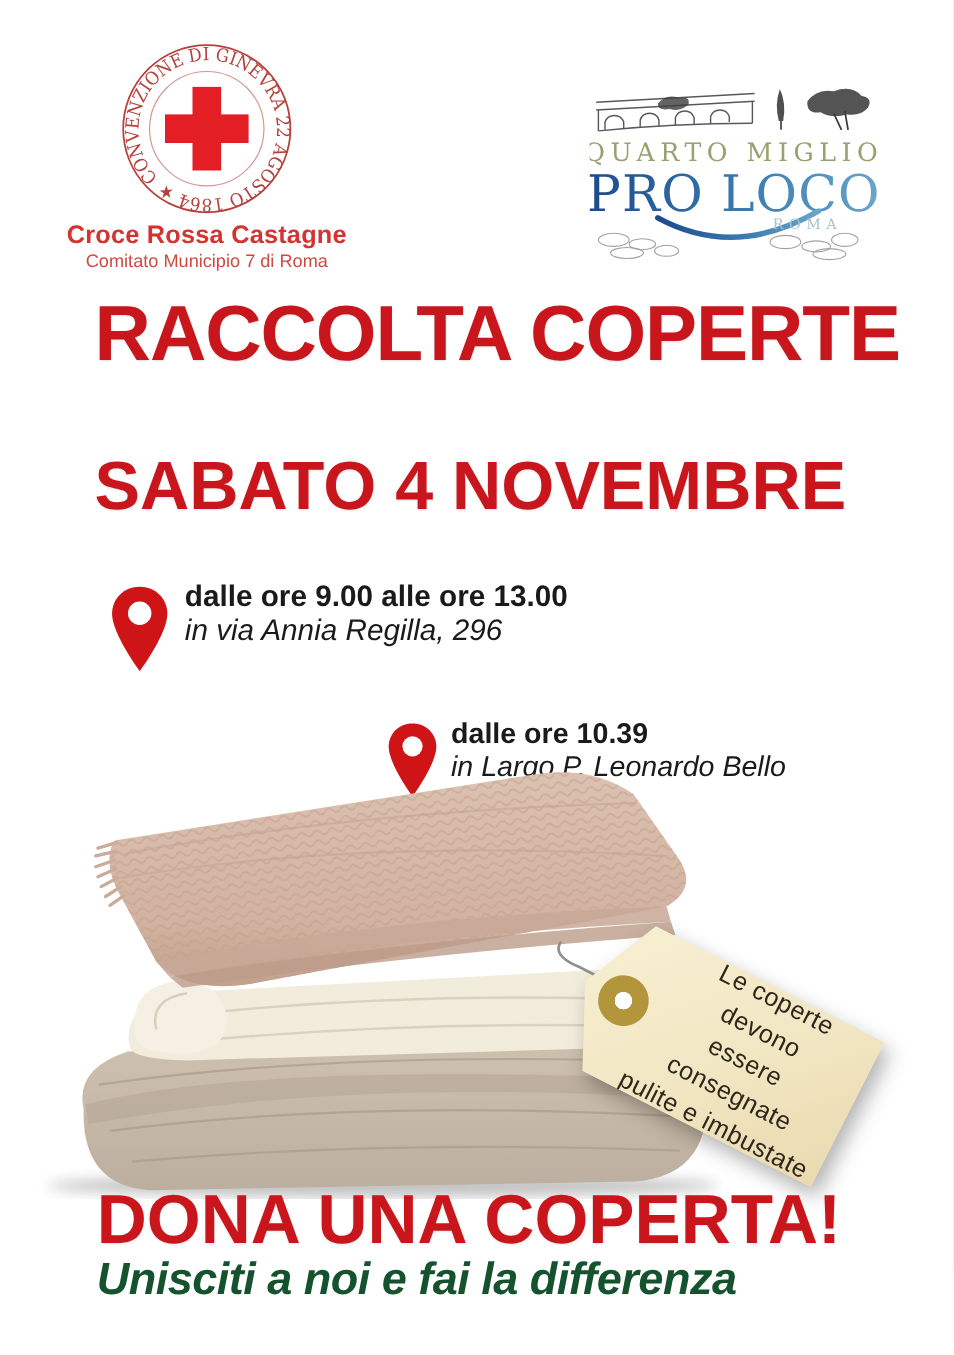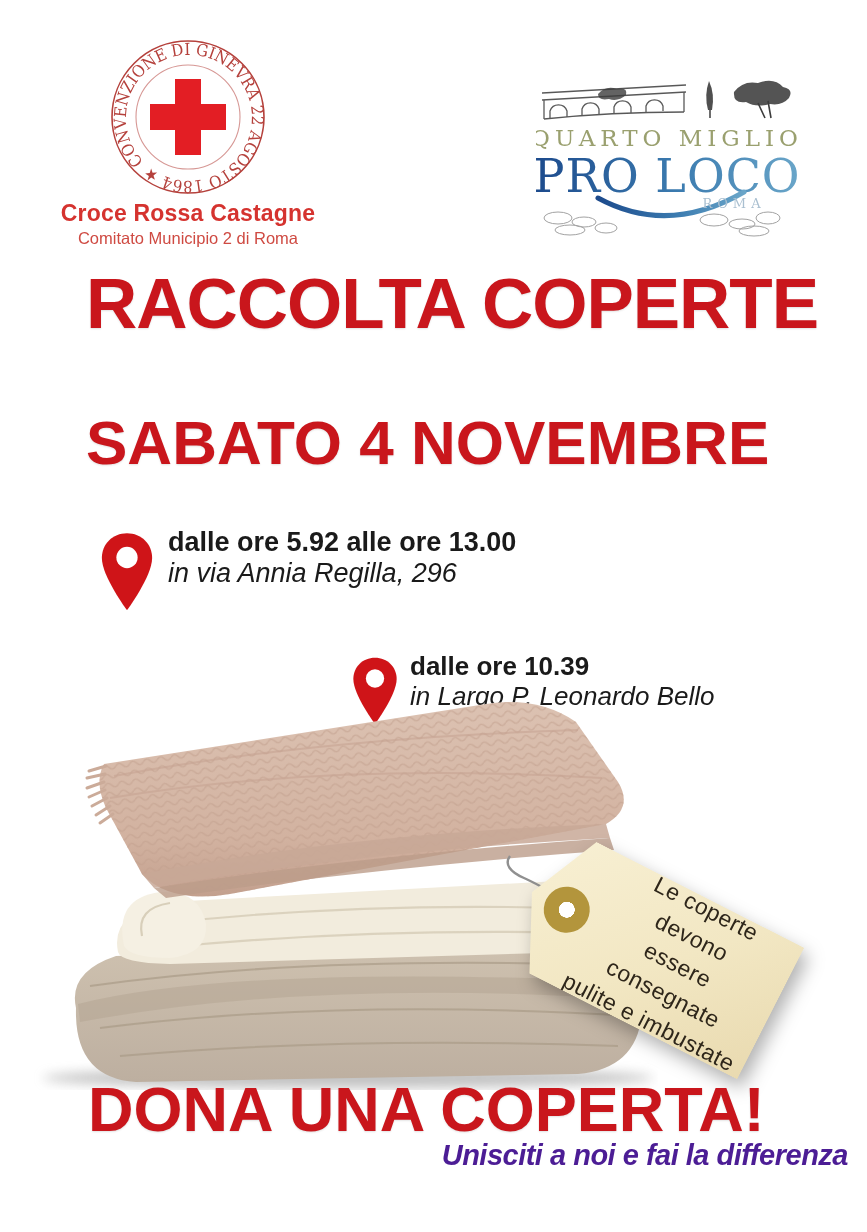--- a/index.html
+++ b/index.html
@@ -57,22 +57,22 @@
     text-align:center;font-size:23px;line-height:1.38;color:#2e261a;letter-spacing:.5px;
   }
   
   .cta{
     position:absolute;left:88px;top:1078px;width:760px;
     font-size:63px;font-weight:bold;color:#c9161c;line-height:1;
     white-space:nowrap;text-shadow:0 1px 2px rgba(0,0,0,.12);
   }
   .tagline{
     position:absolute;left:88px;top:1140px;width:760px;
-    font-size:29px;font-weight:bold;font-style:italic;color:#4c1d95;
-    letter-spacing:-.5px;line-height:1.1;white-space:nowrap;text-align:right;
+    font-size:41px;font-weight:bold;font-style:italic;color:#14532d;
+    letter-spacing:-.5px;line-height:1.1;white-space:nowrap;
   }
 </style>
 </head>
 <body>
 
 <div class="poster">
 
   <div class="cri-block">
     <svg class="cri-seal" width="160" height="158" viewBox="0 0 160 158">
       <circle cx="80" cy="79" r="76" fill="none" stroke="#b5413c" stroke-width="1.6"></circle>
@@ -80,21 +80,21 @@
       <path id="sealPath" d="M 35.5 123.5 A 63 63 0 1 1 37.2 125.2" fill="none"></path>
       <text font-family="DejaVu Serif, serif" font-size="16.5" fill="#b5413c" textLength="388" lengthAdjust="spacingAndGlyphs">
         <textPath href="#sealPath">CONVENZIONE DI GINEVRA 22 AGOSTO 1864 ★</textPath>
       </text>
       <g fill="#e31e24">
         <rect x="67" y="41" width="26" height="76"></rect>
         <rect x="42" y="66" width="76" height="26"></rect>
       </g>
     </svg>
     <div class="cri-name">Croce Rossa Castagne</div>
-    <div class="cri-committee">Comitato Municipio 2 di Roma</div>
+    <div class="cri-committee">Comitato Municipio 7 di Roma</div>
   </div>
 
   <svg class="proloco-logo" width="262" height="168" viewBox="0 0 262 168">
     <defs>
       <linearGradient id="blueGrad" x1="0" y1="0" x2="1" y2="0">
         <stop offset="0" stop-color="#1c4a8c"></stop>
         <stop offset=".55" stop-color="#3c7cb0"></stop>
         <stop offset="1" stop-color="#6aa6c9"></stop>
       </linearGradient>
     </defs>
@@ -138,21 +138,21 @@
   </svg>
 
   <div class="title">RACCOLTA COPERTE</div>
   <div class="date-line">SABATO 4 NOVEMBRE</div>
 
   <svg class="pin" style="left:98px;top:528px" width="58" height="88" viewBox="0 0 24 34">
     <path d="M12 1 C6 1 1.6 5.5 1.6 11.2 c0 7.6 10.4 21.6 10.4 21.6 s10.4 -14 10.4 -21.6 C22.4 5.5 18 1 12 1 z" fill="#cf1418"></path>
     <circle cx="12" cy="11" r="4.4" fill="#ffffff"></circle>
   </svg>
   <div class="loc" style="left:168px;top:527px">
-    <div class="l-bold">dalle ore 5.92 alle ore 13.00</div>
+    <div class="l-bold">dalle ore 9.00 alle ore 13.00</div>
     <div class="l-italic">in via Annia Regilla, 296</div>
   </div>
 
   <svg class="pin" style="left:350px;top:652px" width="50" height="78" viewBox="0 0 24 34">
     <path d="M12 1 C6 1 1.6 5.5 1.6 11.2 c0 7.6 10.4 21.6 10.4 21.6 s10.4 -14 10.4 -21.6 C22.4 5.5 18 1 12 1 z" fill="#cf1418"></path>
     <circle cx="12" cy="11" r="4.4" fill="#ffffff"></circle>
   </svg>
   <div class="loc loc2" style="left:410px;top:651px">
     <div class="l-bold">dalle ore 10.39</div>
     <div class="l-italic">in Largo P. Leonardo Bello</div>

